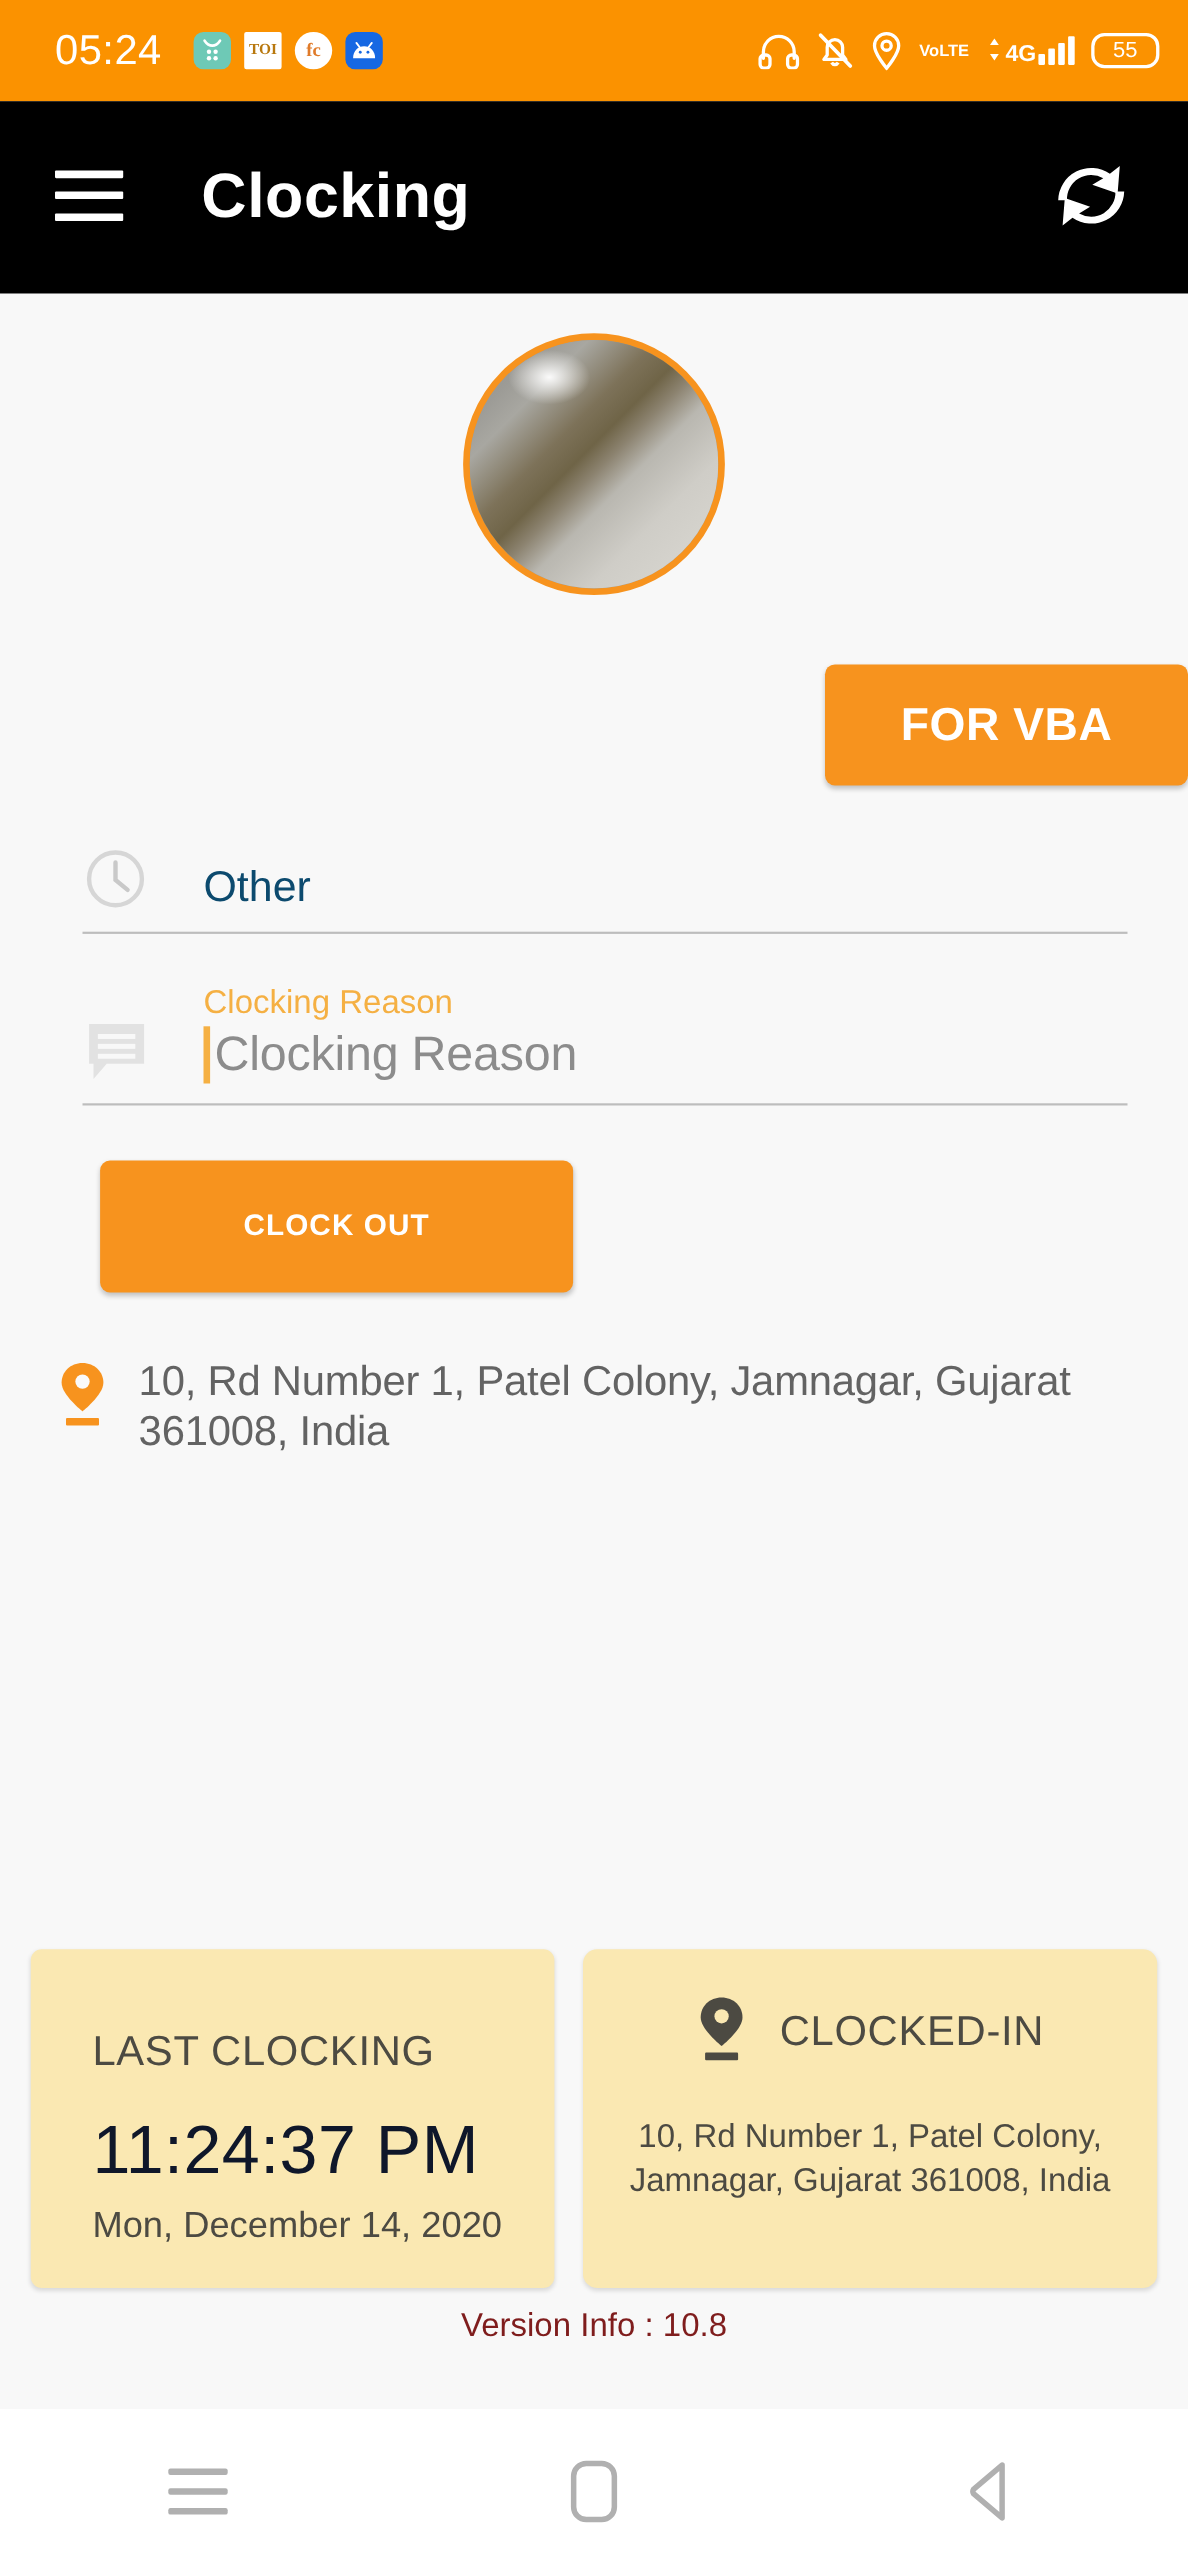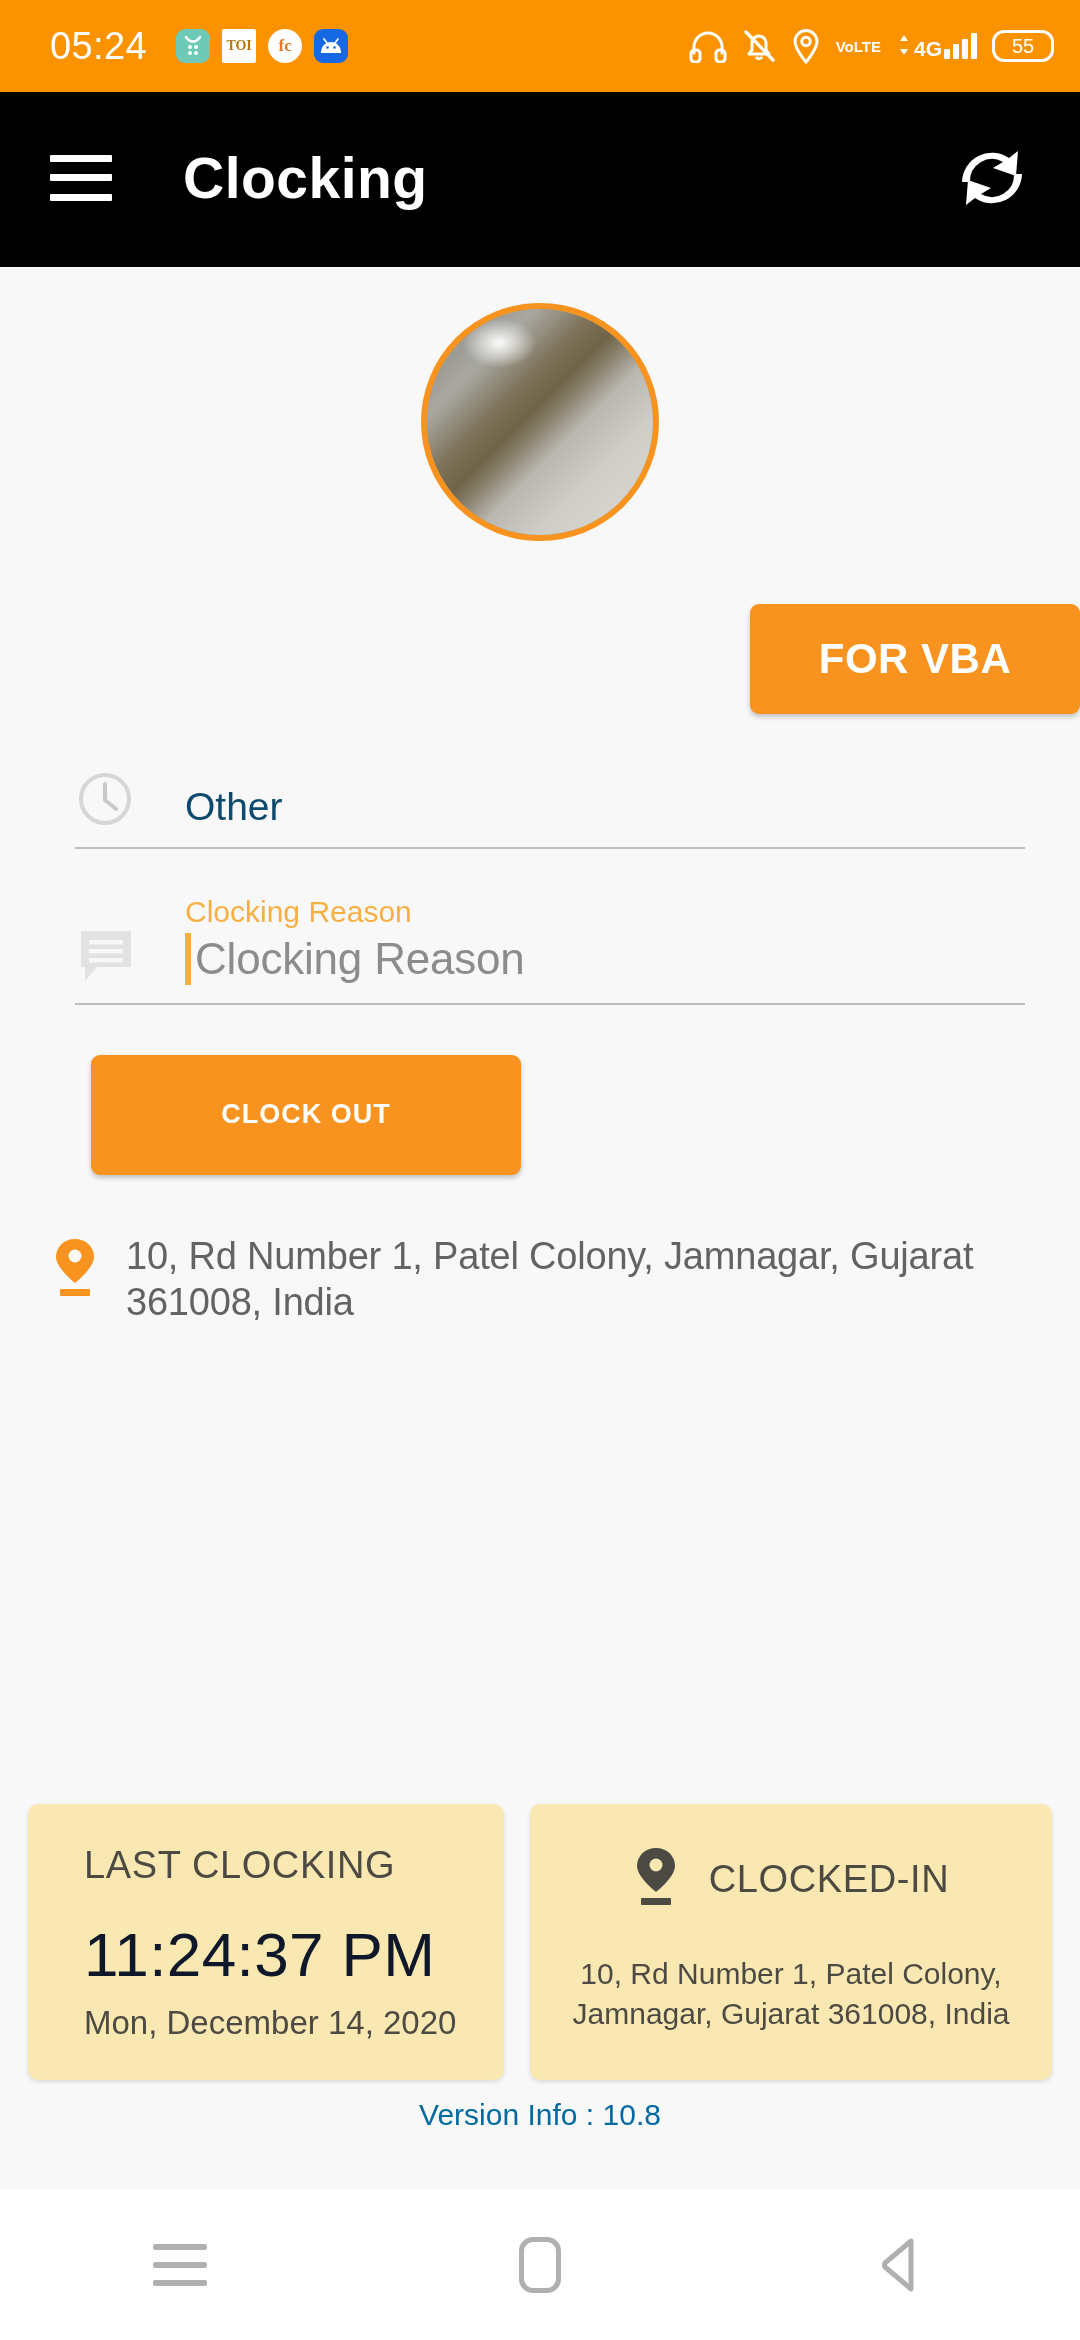--- a/index.html
+++ b/index.html
@@ -111,30 +111,30 @@
 
   
   .address-row { display:flex; align-items:flex-start; margin:58px 20px 0 52px; gap:28px; }
   .pin-orange { flex:0 0 46px; padding-top:4px; }
   .address-text { font-size:38px; color:#636363; line-height:1.22; letter-spacing:-0.2px; }
 
   
   .cards { position:absolute; left:0; bottom:110px; width:1080px; display:flex; gap:26px; padding:0 28px; align-items:stretch; }
   .card { background:#FAE8B2; border-radius:10px; box-shadow:0 2px 4px rgba(0,0,0,0.12); }
   .card-last { flex:0 0 476px; padding:40px 0 38px 56px; }
-  .card-last .c-title { font-size:38px; color:#4C4A42; letter-spacing:0.6px; }
+  .card-last .c-title { font-size:38px; color:#4C4A42; letter-spacing:0.6px;margin-top:32px; }
   .card-last .c-time { font-size:62px; color:#0f172a; margin-top:32px; letter-spacing:0.4px; }
   .card-last .c-date { font-size:33px; color:#4C4A42; margin-top:14px; }
-  .card-status { flex:1; padding:42px 30px 20px 30px; text-align:center; }
+  .card-status { flex:1; padding:42px 30px 20px 30px; text-align:center;border-radius:13px; }
   .status-head { display:flex; align-items:center; justify-content:center; gap:30px; }
   .status-head .c-title { font-size:38px; color:#4C4A42; letter-spacing:0.6px; }
   .card-status .c-addr { font-size:30px; color:#4C4A42; line-height:1.32; margin-top:42px; }
 
   .version { position:absolute; left:0; bottom:58px; width:1080px; text-align:center;
-             font-size:30px; color:#0369a1; }
+             font-size:30px; color:#7f1d1d; }
 
   
   .nav-bar {
     position:absolute; bottom:0; left:0; width:1080px; height:150px;
     background:#FFFFFF; display:flex; align-items:center; justify-content:space-around;
   }
   .nav-btn { width:120px; height:110px; display:flex; align-items:center; justify-content:center; cursor:pointer; }
   .nav-recents { display:flex; flex-direction:column; gap:12px; }
   .nav-recents i { display:block; width:54px; height:6px; background:#B0B0B0; border-radius:2px; }
   .nav-home { width:42px; height:56px; border:5px solid #B0B0B0; border-radius:14px; }

